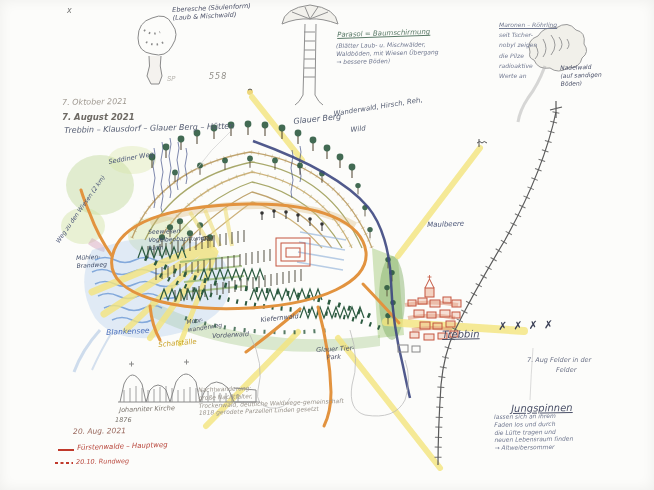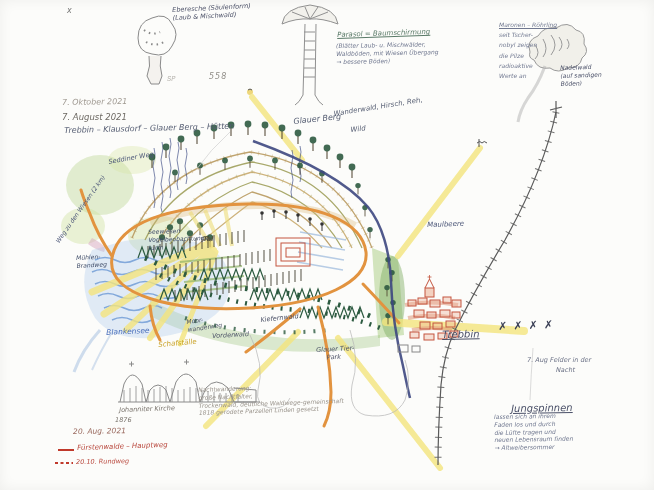--- a/index.html
+++ b/index.html
@@ -247,21 +247,21 @@
     <path d="M58,450 L74,450" stroke-width="2"></path>
     <path d="M55,463 L73,463" stroke-width="1.8" stroke-dasharray="3 2.5"></path>
   </g>
 </svg>
 
 <div class="lb" style="left:67px;top:6px;font-size:8px;color:#777;">x</div>
 <div class="lb" style="left:167px;top:75px;font-size:7px;color:#b5b2ac;font-family:Liberation Mono, monospace;">SP</div>
 <div class="lb" style="left:209px;top:72px;font-size:8px;color:#8e8b85;letter-spacing:1px;">558</div>
 
 <div class="lb" style="left:62px;top:98px;font-size:8px;color:#a09a92;transform:rotate(-1deg);">7. Oktober 2021</div>
-<div class="lb" style="left:62px;top:112px;font-size:8.5px;color:#6e6a64;">7. August 2021</div>
+<div class="lb" style="left:62px;top:112px;font-size:8.5px;color:#6e6a64;font-weight:bold;">7. August 2021</div>
 <div class="lb" style="left:64px;top:126px;font-size:8px;color:#555d72;transform:rotate(-1.5deg);">Trebbin – Klausdorf – Glauer Berg – Hütten</div>
 
 <div class="lb" style="left:293px;top:117px;font-size:8px;color:#555d72;transform:rotate(-6deg);">Glauer Berg</div>
 <div class="lb" style="left:333px;top:110px;font-size:7px;color:#555d72;transform:rotate(-9deg);">Wanderwald, Hirsch, Reh,</div>
 <div class="lb" style="left:350px;top:126px;font-size:7px;color:#555d72;transform:rotate(-6deg);">Wild</div>
 
 <div class="lb" style="left:108px;top:158px;font-size:6.5px;color:#4a5577;transform:rotate(-10deg);">Seddiner Weg</div>
 <div class="lb" style="left:54px;top:240px;font-size:6px;color:#4a5577;transform:rotate(-55deg);">Weg zu den Wiesen (2 km)</div>
 
 <div class="lb blk" style="left:148px;top:228px;font-size:6px;color:#3d4a66;transform:rotate(-2deg);">
@@ -318,21 +318,21 @@
 </div>
 
 <div class="lb blk" style="left:198px;top:386px;font-size:6px;color:#9a948c;transform:rotate(-2deg);">
   <span>Nachtwanderung:</span>
       <span>große Nachtfalter,</span>
       <span>Trockenwald, deutliche Waldwege-gemeinschaft</span>
       <span>1818 gerodete Parzellen Linden gesetzt</span>
 </div>
 
 <div class="lb" style="left:527px;top:356px;font-size:6.5px;color:#6a7085;">7. Aug Felder in der</div>
-<div class="lb" style="left:556px;top:366px;font-size:6.5px;color:#6a7085;">Nacht</div>
+<div class="lb" style="left:556px;top:366px;font-size:6.5px;color:#6a7085;">Felder</div>
 <div class="lb u" style="left:511px;top:402px;font-size:10px;color:#4a5068;transform:rotate(-1deg);">Jungspinnen</div>
 <div class="lb blk" style="left:494px;top:413px;font-size:6px;color:#707890;transform:rotate(-1deg);">
   <span>lassen sich an ihrem</span>
       <span>Faden los und durch</span>
       <span>die Lüfte tragen und</span>
       <span>neuen Lebensraum finden</span>
       <span>→ Altweibersommer</span>
 </div>
 
 <div class="lb" style="left:119px;top:406px;font-size:6.5px;color:#77716a;transform:rotate(-2deg);">Johanniter Kirche</div>

